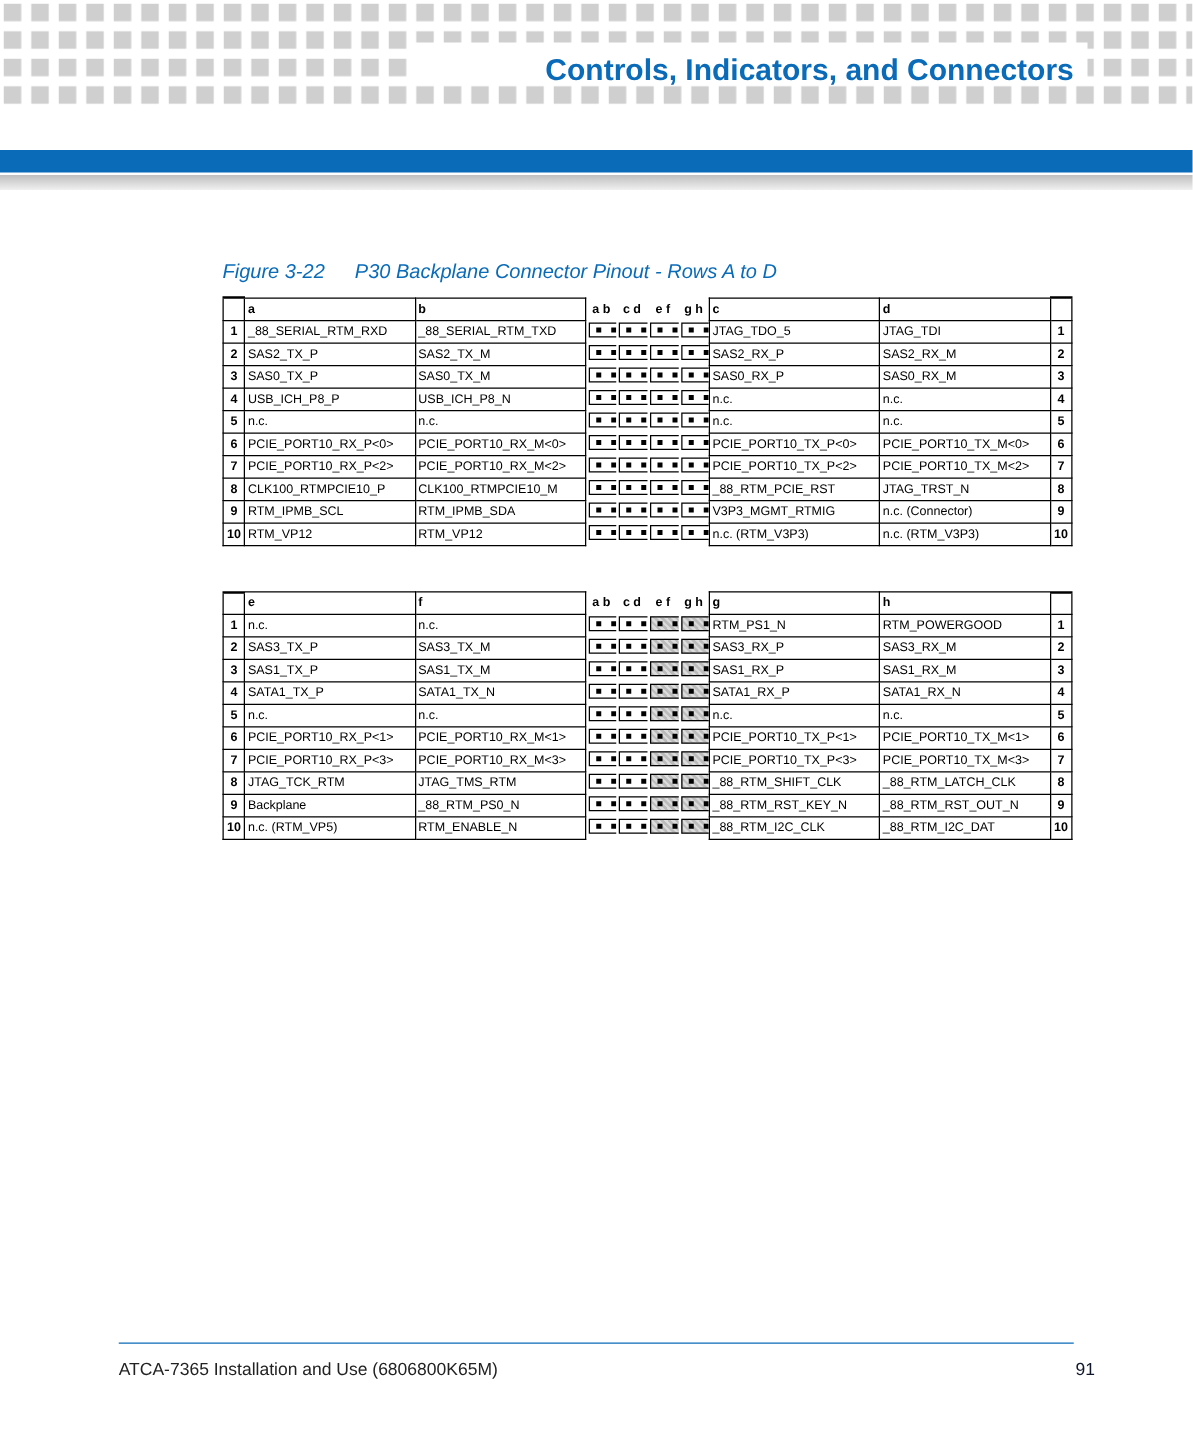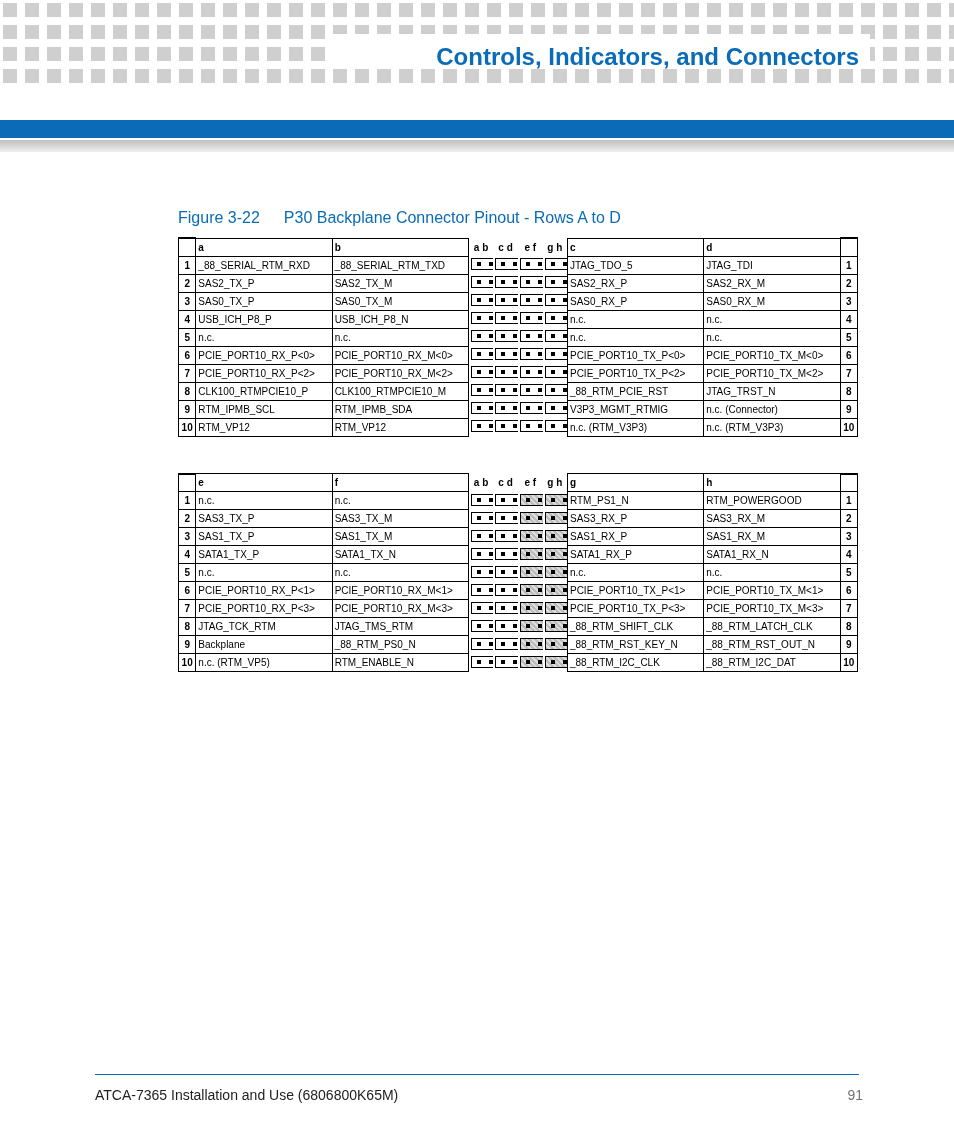--- a/index.html
+++ b/index.html
@@ -14,42 +14,42 @@
   .blue-bar { position: absolute; left: 0; right: 0; top: 120px; height: 18px; background: #0a6bb8; }
   .shadow-bar { position: absolute; left: 0; right: 0; top: 140px; height: 12px;
     background: linear-gradient(#bfbfbf,#f0f0f0); }
 
   .content { position: absolute; left: 178px; right: 95px; top: 185px; }
 
   ul.bullets { list-style: none; margin-left: 10px; }
   ul.bullets li { position: relative; padding-left: 28px; font-size: 17px; line-height: 1.9; color: #222; }
   ul.bullets li::before { content: ""; position: absolute; left: 0; top: 13px; width: 7px; height: 7px; background:#222; border-radius:50%; }
 
-  .fig-caption { color:#0a6bb8; font-size: 16px; margin: 24px 0 10px 0; }
+  .fig-caption { color:#0a6bb8; font-style: italic; font-size: 16px; margin: 24px 0 10px 0; }
   .fig-caption .gap { display:inline-block; width: 24px; }
 
   .pinout { border-collapse: collapse; table-layout: fixed; width: 680px; font-family: "Helvetica Neue", Arial, sans-serif; font-size: 10px; color:#000; }
   .pinout td, .pinout th { border: 1px solid #000; padding: 1px 2px; height: 18px; vertical-align: middle; overflow: hidden; white-space: nowrap; }
   .pinout th { font-weight: 700; text-align: left; background:#fff; }
   .rownum { width: 14px; text-align:center; font-weight:700; }
   .col-sig { width: 110px; font-family: Arial, sans-serif; font-size: 10px; }
   .col-pin { width: 20px; text-align:center; padding:0; }
 
   .hdrcell { border-top:2px solid #000; border-bottom:1px solid #000; font-weight:700; text-align:left; padding-left:4px; }
   .hdrpair { text-align:center; font-size:10px; border-top:none; border-left:none; border-right:none; border-bottom:none;font-weight:bold; }
 
   .pinbox { display:inline-block; width: 28px; height: 12px; border:1px solid #000; position: relative; background:#fff; }
   .pinbox.grey { background: repeating-linear-gradient(45deg,#bbb 0 2px,#ddd 2px 4px); }
   .pinbox::before, .pinbox::after { content:""; position:absolute; top:3px; width:4px; height:4px; background:#000; }
   .pinbox::before { left:5px; }
   .pinbox::after { right:5px; }
 
   .footer-rule { position:absolute; left:95px; right:95px; bottom:70px; height:1px; background:#0a6bb8; }
   .footer-left { position:absolute; left:95px; bottom:42px; font-size:14px; color:#222; }
-  .footer-right { position:absolute; right:91px; bottom:42px; font-size:14px; color:#737373;margin-left:40px; }
+  .footer-right { position:absolute; right:78px; bottom:42px; font-size:14px; color:#0f172a;margin-left:40px; }
 </style>
 </head>
 <body>
 
 <div class="dotgrid">
   <svg viewBox="0 0 954 90" preserveAspectRatio="none">
     <defs>
       <pattern id="sq" width="22" height="22" patternUnits="userSpaceOnUse">
         <rect x="3" y="3" width="14" height="14" fill="#cfcfcf"></rect>
       </pattern>

